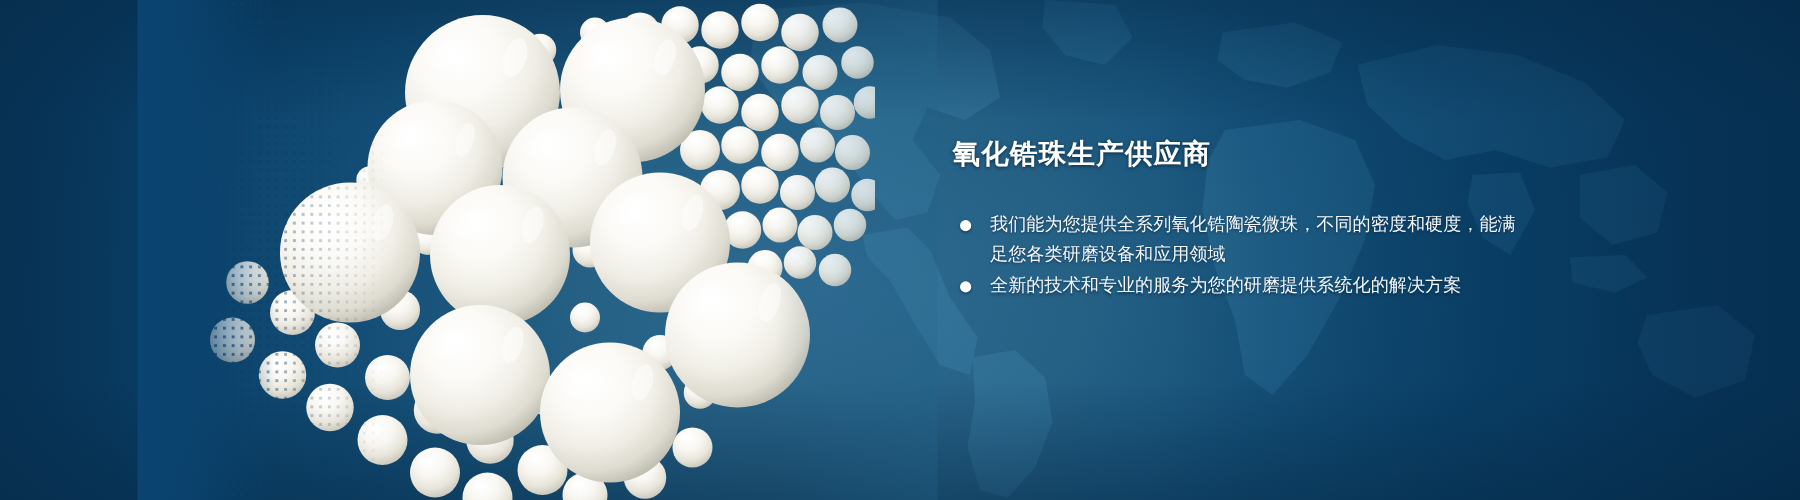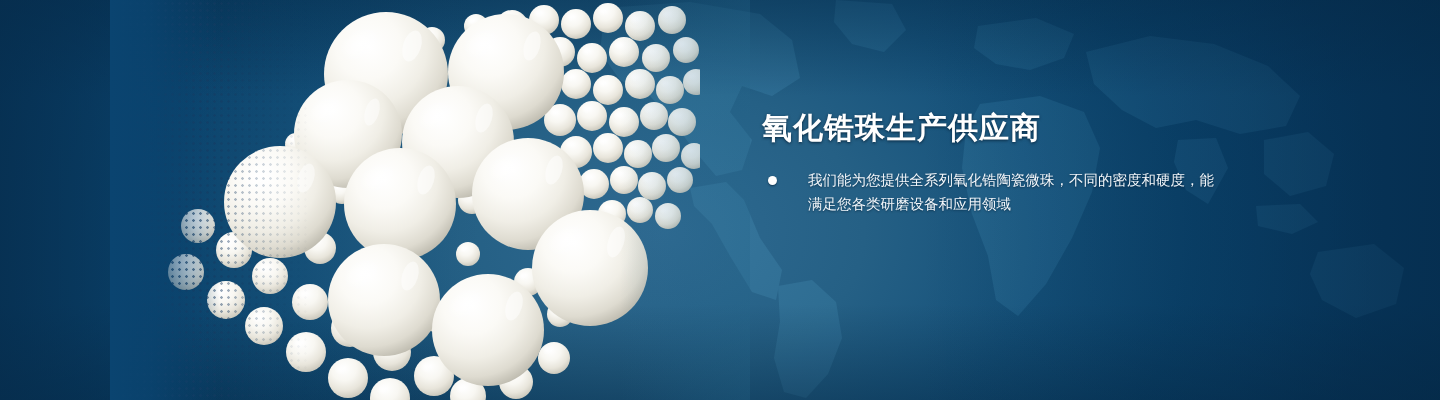--- a/index.html
+++ b/index.html
@@ -73,21 +73,21 @@
   
   .copy{
     position:absolute;
     left:762px; top:0;
     width:560px; height:400px;
   }
   .title{
     position:absolute;
     top:108px; left:0;
     margin:0;
-    font-size:30px;
+    font-size:22px;
     font-weight:700;
     letter-spacing:1px;
     color:#ffffff;
     text-shadow:0 1px 3px rgba(2,22,40,.75);
     white-space:nowrap;
   }
   .bullets{
     position:absolute;
     top:168px; left:0;
     margin:0; padding:0;
@@ -104,21 +104,21 @@
     margin:0 0 1px 0;
   }
   .dot{
     position:absolute;
     left:6px; top:8px;
     width:9px; height:9px;
     border-radius:50%;
     background:#ffffff;
     box-shadow:0 1px 2px rgba(2,20,38,.55);
   }
-  .bullet-text{display:block;margin-left:16px;}
+  .bullet-text{display:block;}
 </style>
 </head>
 <body>
 
 <div class="banner">
 
   <div class="bg-base"></div>
 
   <div class="bg-map">
     <svg viewBox="0 0 1440 400" preserveAspectRatio="none" aria-hidden="true">
@@ -394,18 +394,22 @@
 
     <h1 class="title">氧化锆珠生产供应商</h1>
 
     <ul class="bullets">
 
       <li class="bullet">
         <span class="dot"></span>
         <span class="bullet-text">我们能为您提供全系列氧化锆陶瓷微珠，不同的密度和硬度，能满足您各类研磨设备和应用领域</span>
       </li>
 
+      <li class="bullet">
+        <span class="dot"></span>
+        <span class="bullet-text">全新的技术和专业的服务为您的研磨提供系统化的解决方案</span>
+      </li>
 
 
     </ul>
   </div>
 
 </div>
 
 </body></html>

